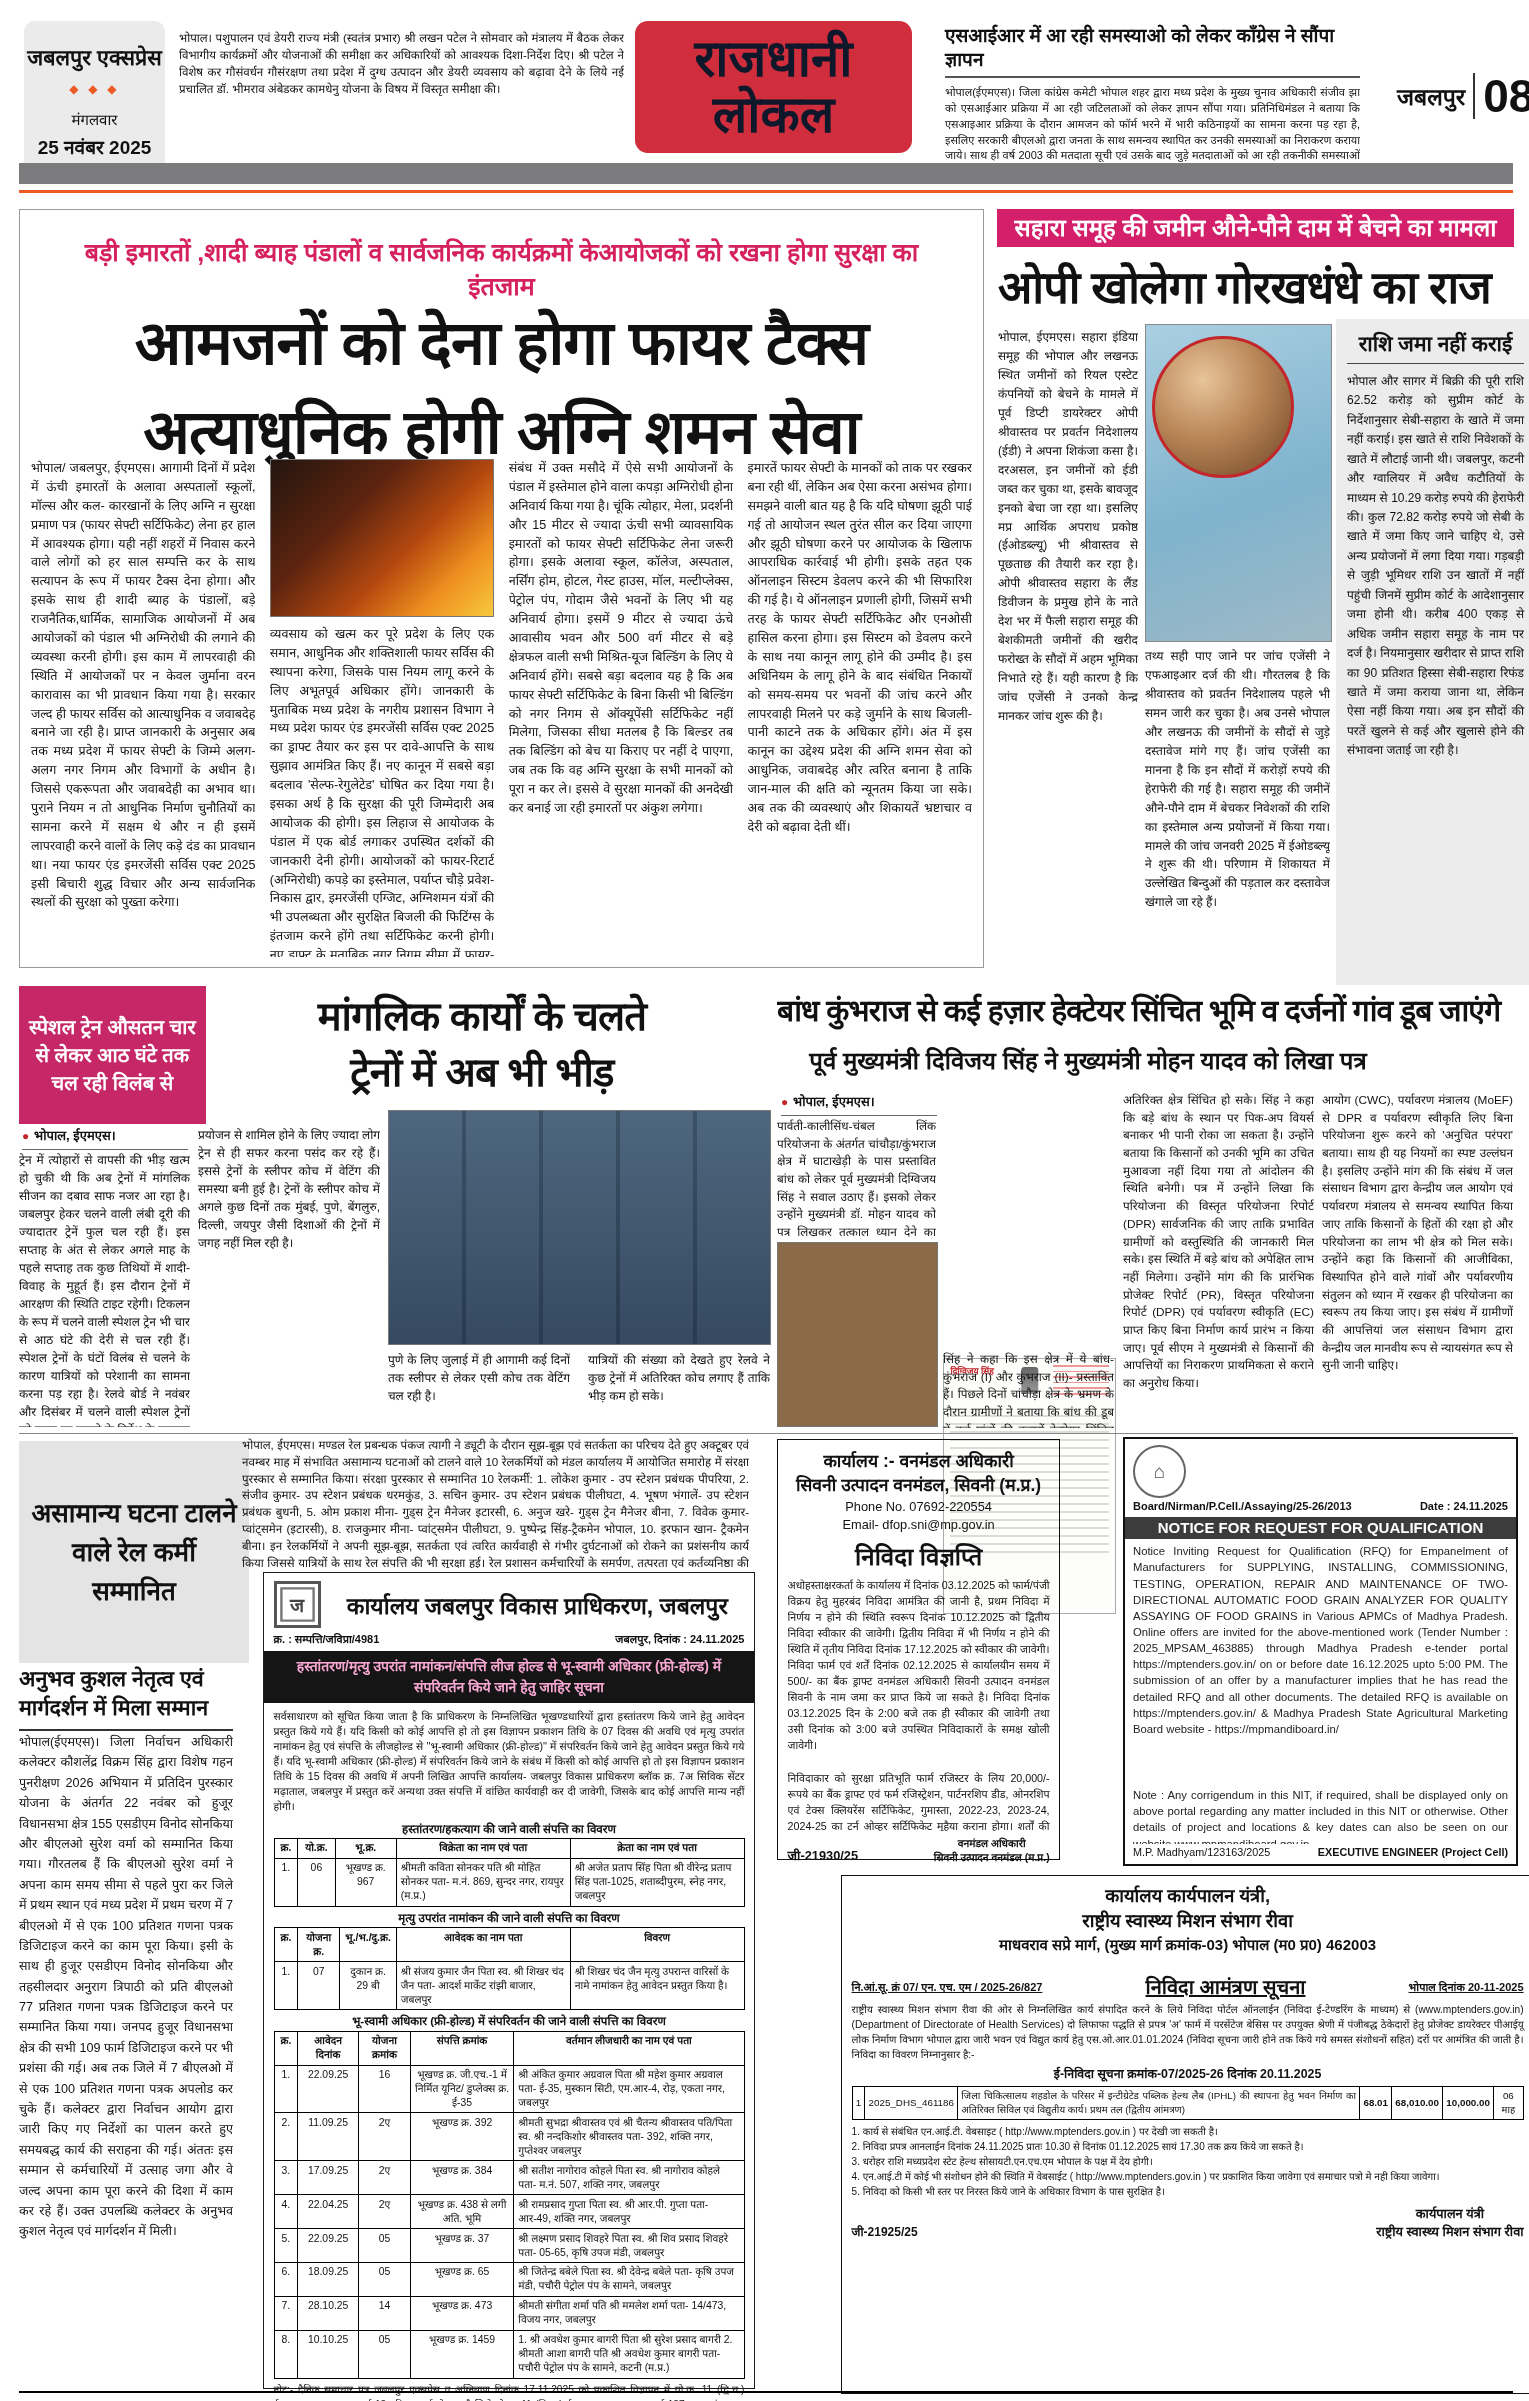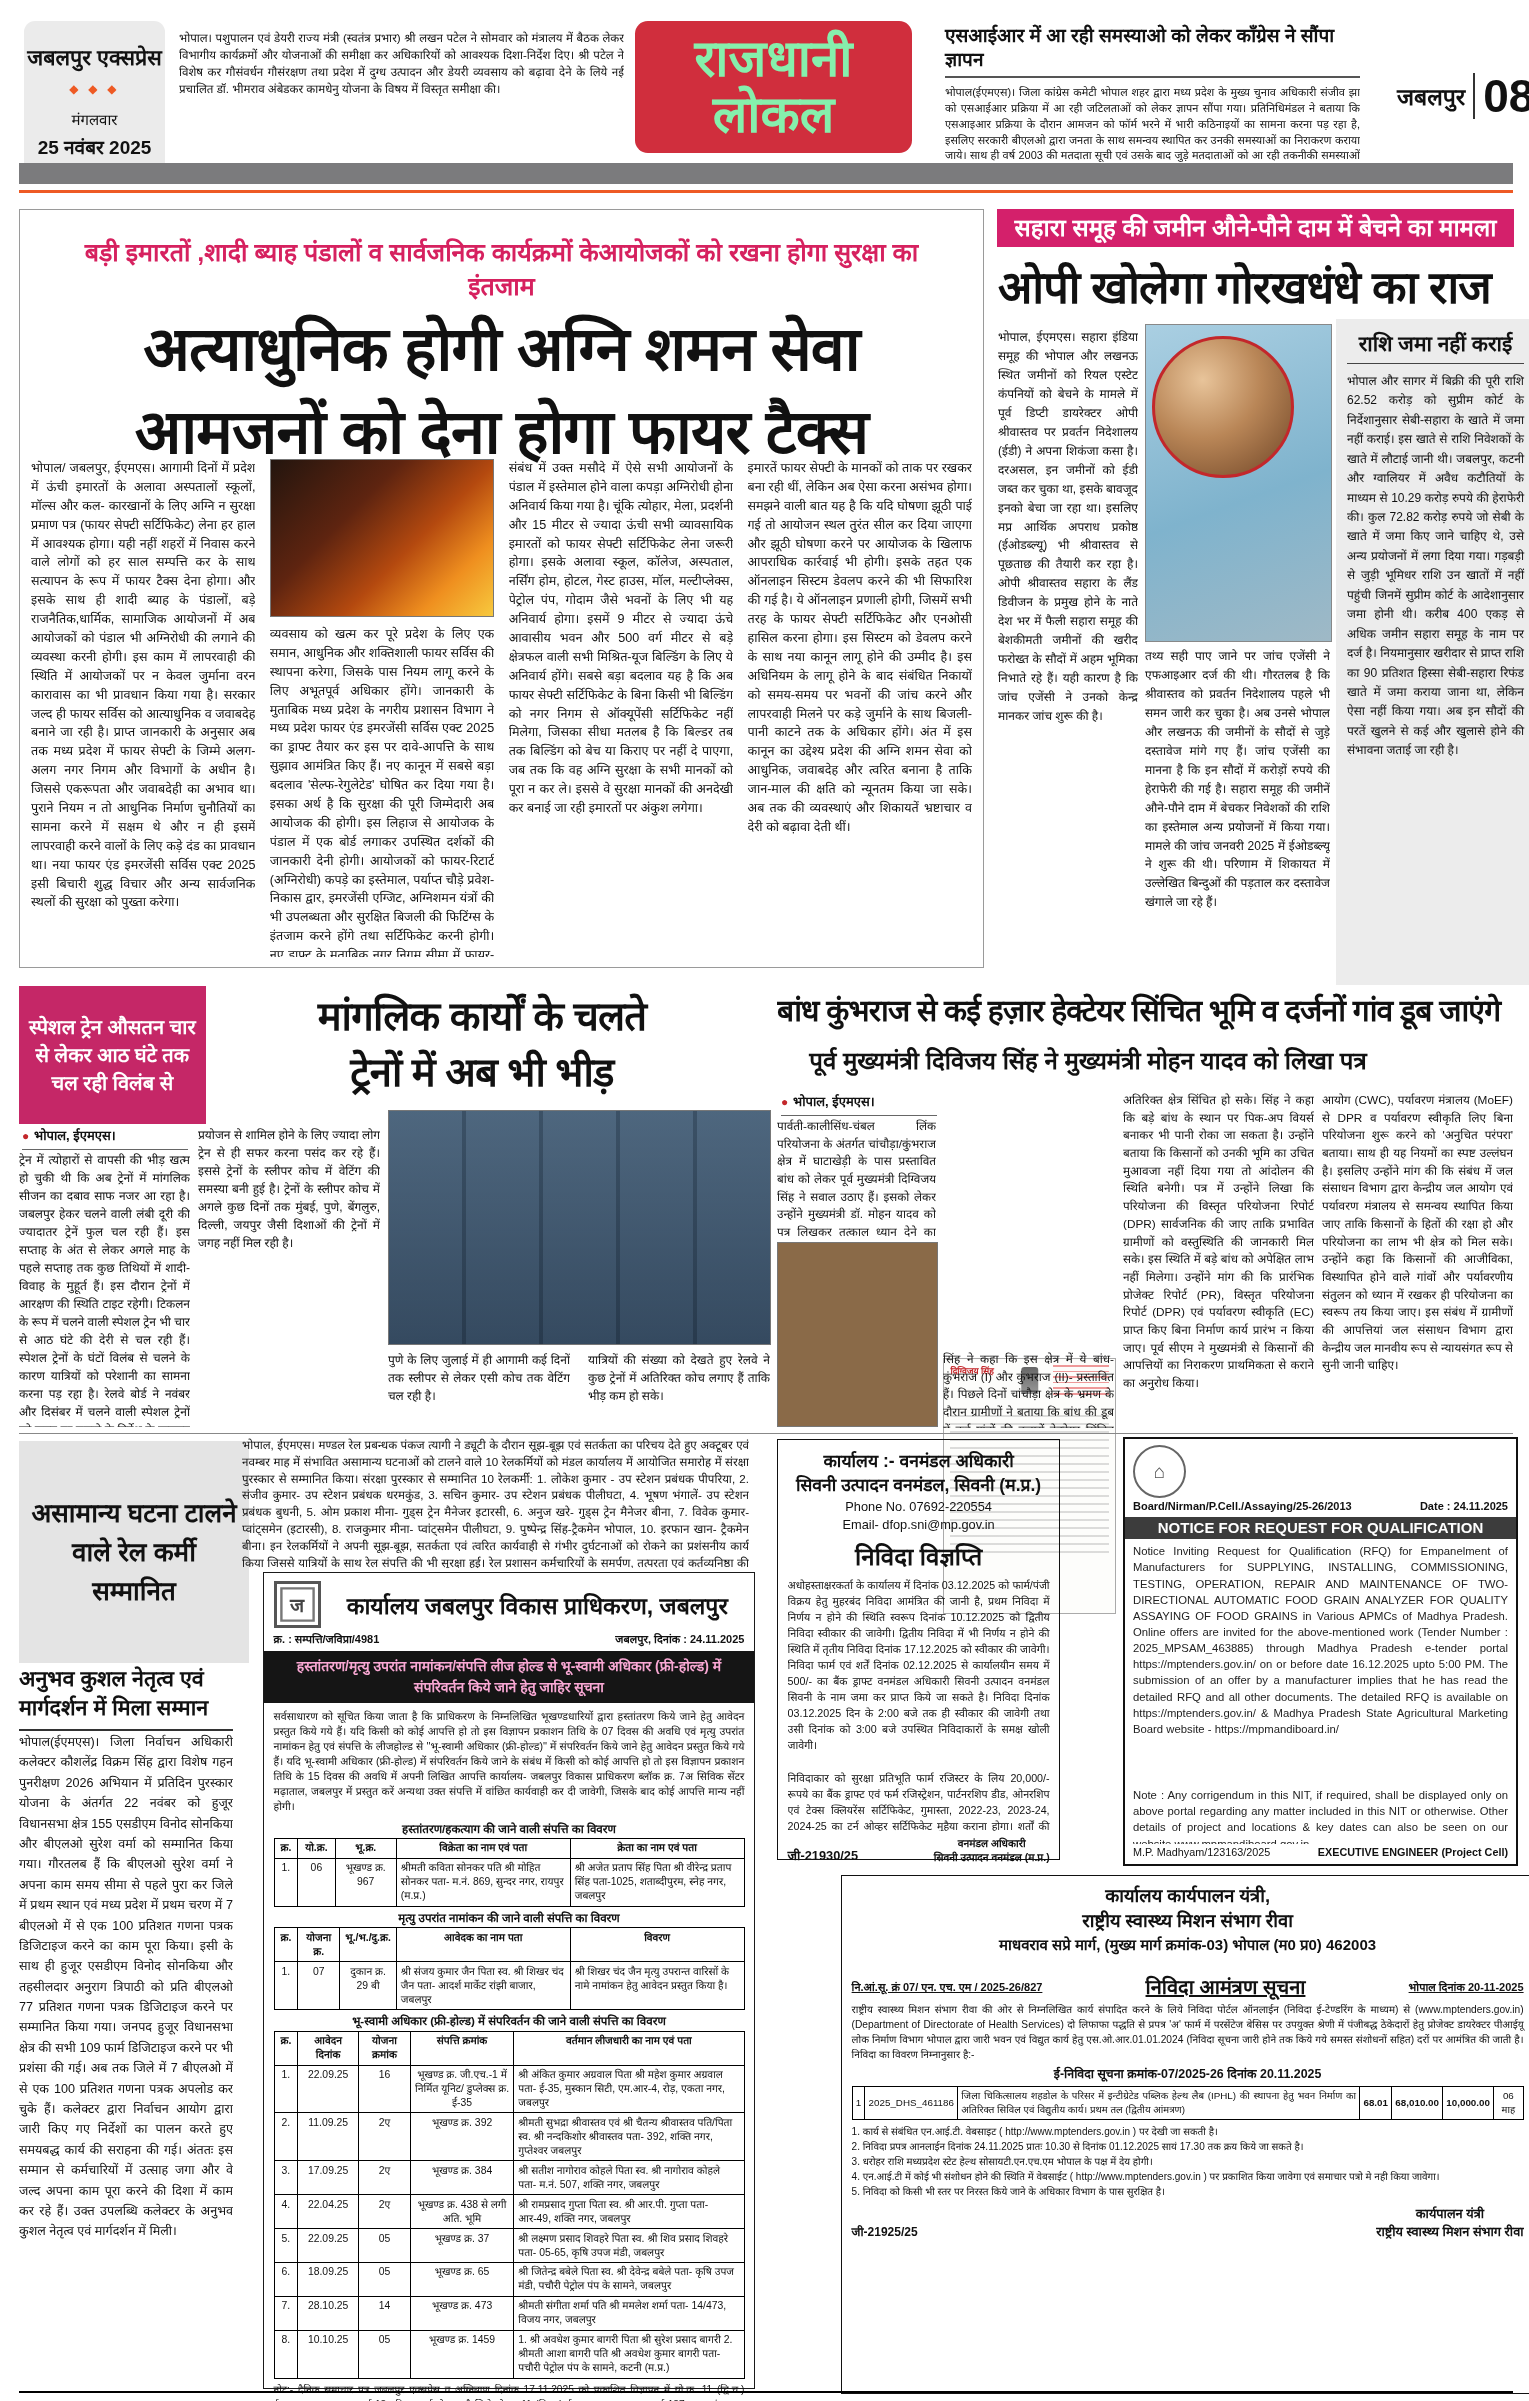--- a/index.html
+++ b/index.html
@@ -10,21 +10,21 @@
   .ctr{text-align:center;}
   .clip{overflow:hidden;}
   
   .masthead{background:#ebebeb;border-radius:11px;text-align:center;padding-top:21px;}
   .masthead .t{font-size:21.5px;font-weight:800;}
   .masthead .orn{color:#ee5a24;font-size:12px;letter-spacing:3.2px;margin-top:11px;}
   .masthead .day{font-size:15px;margin-top:12.8px;}
   .masthead .date{font-size:19px;font-weight:bold;margin-top:4.8px;}
   .tophead{font-size:20px;font-weight:800;border-bottom:2.4px solid #555;padding-bottom:4.8px;line-height:1.25;}
   .topbody{font-size:11.6px;line-height:1.45;margin-top:6.4px;}
-  .brandbox{background:#d02e3d;border-radius:12.8px;color:#86efac;display:flex;flex-direction:column;justify-content:center;align-items:center;}
+  .brandbox{background:#d02e3d;border-radius:12.8px;color:#0f172a;display:flex;flex-direction:column;justify-content:center;align-items:center;}
   .brandbox div{font-size:51px;font-weight:800;line-height:1.1;}
   .badge{display:flex;align-items:center;gap:8px;}
   .badge .c{font-size:23px;font-weight:bold;}
   .badge .n{font-size:46px;font-weight:800;border-left:2.4px solid #333;padding-left:8px;line-height:1;}
   .graybar{background:#7b7b7d;}
   .orangeline{background:#ee5a24;}
   
   .firebox{border:0.8px solid #9a9a9a;}
   .kicker{color:#d6215f;font-weight:800;font-size:25px;text-align:center;}
   .fire-h{font-weight:800;font-size:61px;line-height:1.35;text-align:center;letter-spacing:-0.8px;}
@@ -123,22 +123,22 @@
 <div class="abs badge" style="left:1397px;top:73px;">
   <span class="c">जबलपुर</span>
   <span class="n">08</span>
 </div>
 
 <div class="abs graybar" style="left:19px;top:163px;width:1494px;height:21px;"></div>
 <div class="abs orangeline" style="left:19px;top:190px;width:1494px;height:3.2px;"></div>
 
 <div class="abs firebox" style="left:19px;top:209px;width:963px;height:757px;">
   <div class="kicker" style="margin-top:24px;padding:0 32px;">बड़ी इमारतों ,शादी ब्याह पंडालों व सार्वजनिक कार्यक्रमों केआयोजकों को रखना होगा सुरक्षा का इंतजाम</div>
+  <div class="fire-h">आमजनों को देना होगा फायर टैक्स</div>
   <div class="fire-h" style="margin-top:6.4px;">अत्याधुनिक होगी अग्नि शमन सेवा</div>
-  <div class="fire-h">आमजनों को देना होगा फायर टैक्स</div>
   <div class="cols4 abs" style="left:11px;top:249px;width:941px;height:496px;">
     <div class="bodytxt just clip">भोपाल/ जबलपुर, ईएमएस। आगामी दिनों में प्रदेश में ऊंची इमारतों के अलावा अस्पतालों स्कूलों, मॉल्स और कल- कारखानों के लिए अग्नि न सुरक्षा प्रमाण पत्र (फायर सेफ्टी सर्टिफिकेट) लेना हर हाल में आवश्यक होगा। यही नहीं शहरों में निवास करने वाले लोगों को हर साल सम्पत्ति कर के साथ सत्यापन के रूप में फायर टैक्स देना होगा। और इसके साथ ही शादी ब्याह के पंडालों, बड़े राजनैतिक,धार्मिक, सामाजिक आयोजनों में अब आयोजकों को पंडाल भी अग्निरोधी की लगाने की व्यवस्था करनी होगी। इस काम में लापरवाही की स्थिति में आयोजकों पर न केवल जुर्माना वरन कारावास का भी प्रावधान किया गया है। सरकार जल्द ही फायर सर्विस को आत्याधुनिक व जवाबदेह बनाने जा रही है। प्राप्त जानकारी के अनुसार अब तक मध्य प्रदेश में फायर सेफ्टी के जिम्मे अलग-अलग नगर निगम और विभागों के अधीन है। जिससे एकरूपता और जवाबदेही का अभाव था। पुराने नियम न तो आधुनिक निर्माण चुनौतियों का सामना करने में सक्षम थे और न ही इसमें लापरवाही करने वालों के लिए कड़े दंड का प्रावधान था। नया फायर एंड इमरजेंसी सर्विस एक्ट 2025 इसी बिचारी शुद्ध विचार और अन्य सार्वजनिक स्थलों की सुरक्षा को पुख्ता करेगा।</div>
     <div>
       <div class="photo-fire"></div>
       <div class="bodytxt just clip" style="height:332px;">व्यवसाय को खत्म कर पूरे प्रदेश के लिए एक समान, आधुनिक और शक्तिशाली फायर सर्विस की स्थापना करेगा, जिसके पास नियम लागू करने के लिए अभूतपूर्व अधिकार होंगे। जानकारी के मुताबिक मध्य प्रदेश के नगरीय प्रशासन विभाग ने मध्य प्रदेश फायर एंड इमरजेंसी सर्विस एक्ट 2025 का ड्राफ्ट तैयार कर इस पर दावे-आपत्ति के साथ सुझाव आमंत्रित किए हैं। नए कानून में सबसे बड़ा बदलाव 'सेल्फ-रेगुलेटेड' घोषित कर दिया गया है। इसका अर्थ है कि सुरक्षा की पूरी जिम्मेदारी अब आयोजक की होगी। इस लिहाज से आयोजक के पंडाल में एक बोर्ड लगाकर उपस्थित दर्शकों की जानकारी देनी होगी। आयोजकों को फायर-रिटार्ट (अग्निरोधी) कपड़े का इस्तेमाल, पर्याप्त चौड़े प्रवेश-निकास द्वार, इमरजेंसी एग्जिट, अग्निशमन यंत्रों की भी उपलब्धता और सुरक्षित बिजली की फिटिंग्स के इंतजाम करने होंगे तथा सर्टिफिकेट करनी होगी। नए ड्राफ्ट के मुताबिक नगर निगम सीमा में फायर-रिटार्डेंट (अग्निरोधी) कपड़े की प्रेजेन-निकलने द्वार, इमरजेंसी एजिट, अग्निशमन यंत्रों की भी उपलब्धता और सुरक्षित बिजली की फिटिंग्स जरूरी होंगी।</div>
     </div>
     <div class="bodytxt just clip">संबंध में उक्त मसौदे में ऐसे सभी आयोजनों के पंडाल में इस्तेमाल होने वाला कपड़ा अग्निरोधी होना अनिवार्य किया गया है। चूंकि त्योहार, मेला, प्रदर्शनी और 15 मीटर से ज्यादा ऊंची सभी व्यावसायिक इमारतों को फायर सेफ्टी सर्टिफिकेट लेना जरूरी होगा। इसके अलावा स्कूल, कॉलेज, अस्पताल, नर्सिंग होम, होटल, गेस्ट हाउस, मॉल, मल्टीप्लेक्स, पेट्रोल पंप, गोदाम जैसे भवनों के लिए भी यह अनिवार्य होगा। इसमें 9 मीटर से ज्यादा ऊंचे आवासीय भवन और 500 वर्ग मीटर से बड़े क्षेत्रफल वाली सभी मिश्रित-यूज बिल्डिंग के लिए ये अनिवार्य होंगे। सबसे बड़ा बदलाव यह है कि अब फायर सेफ्टी सर्टिफिकेट के बिना किसी भी बिल्डिंग को नगर निगम से ऑक्यूपेंसी सर्टिफिकेट नहीं मिलेगा, जिसका सीधा मतलब है कि बिल्डर तब तक बिल्डिंग को बेच या किराए पर नहीं दे पाएगा, जब तक कि वह अग्नि सुरक्षा के सभी मानकों को पूरा न कर ले। इससे वे सुरक्षा मानकों की अनदेखी कर बनाई जा रही इमारतों पर अंकुश लगेगा।</div>
     <div class="bodytxt just clip">इमारतें फायर सेफ्टी के मानकों को ताक पर रखकर बना रही थीं, लेकिन अब ऐसा करना असंभव होगा। समझने वाली बात यह है कि यदि घोषणा झूठी पाई गई तो आयोजन स्थल तुरंत सील कर दिया जाएगा और झूठी घोषणा करने पर आयोजक के खिलाफ आपराधिक कार्रवाई भी होगी। इसके तहत एक ऑनलाइन सिस्टम डेवलप करने की भी सिफारिश की गई है। ये ऑनलाइन प्रणाली होगी, जिसमें सभी तरह के फायर सेफ्टी सर्टिफिकेट और एनओसी हासिल करना होगा। इस सिस्टम को डेवलप करने के साथ नया कानून लागू होने की उम्मीद है। इस अधिनियम के लागू होने के बाद संबंधित निकायों को समय-समय पर भवनों की जांच करने और लापरवाही मिलने पर कड़े जुर्माने के साथ बिजली-पानी काटने तक के अधिकार होंगे। अंत में इस कानून का उद्देश्य प्रदेश की अग्नि शमन सेवा को आधुनिक, जवाबदेह और त्वरित बनाना है ताकि जान-माल की क्षति को न्यूनतम किया जा सके। अब तक की व्यवस्थाएं और शिकायतें भ्रष्टाचार व देरी को बढ़ावा देती थीं।</div>
   </div>
 </div>

